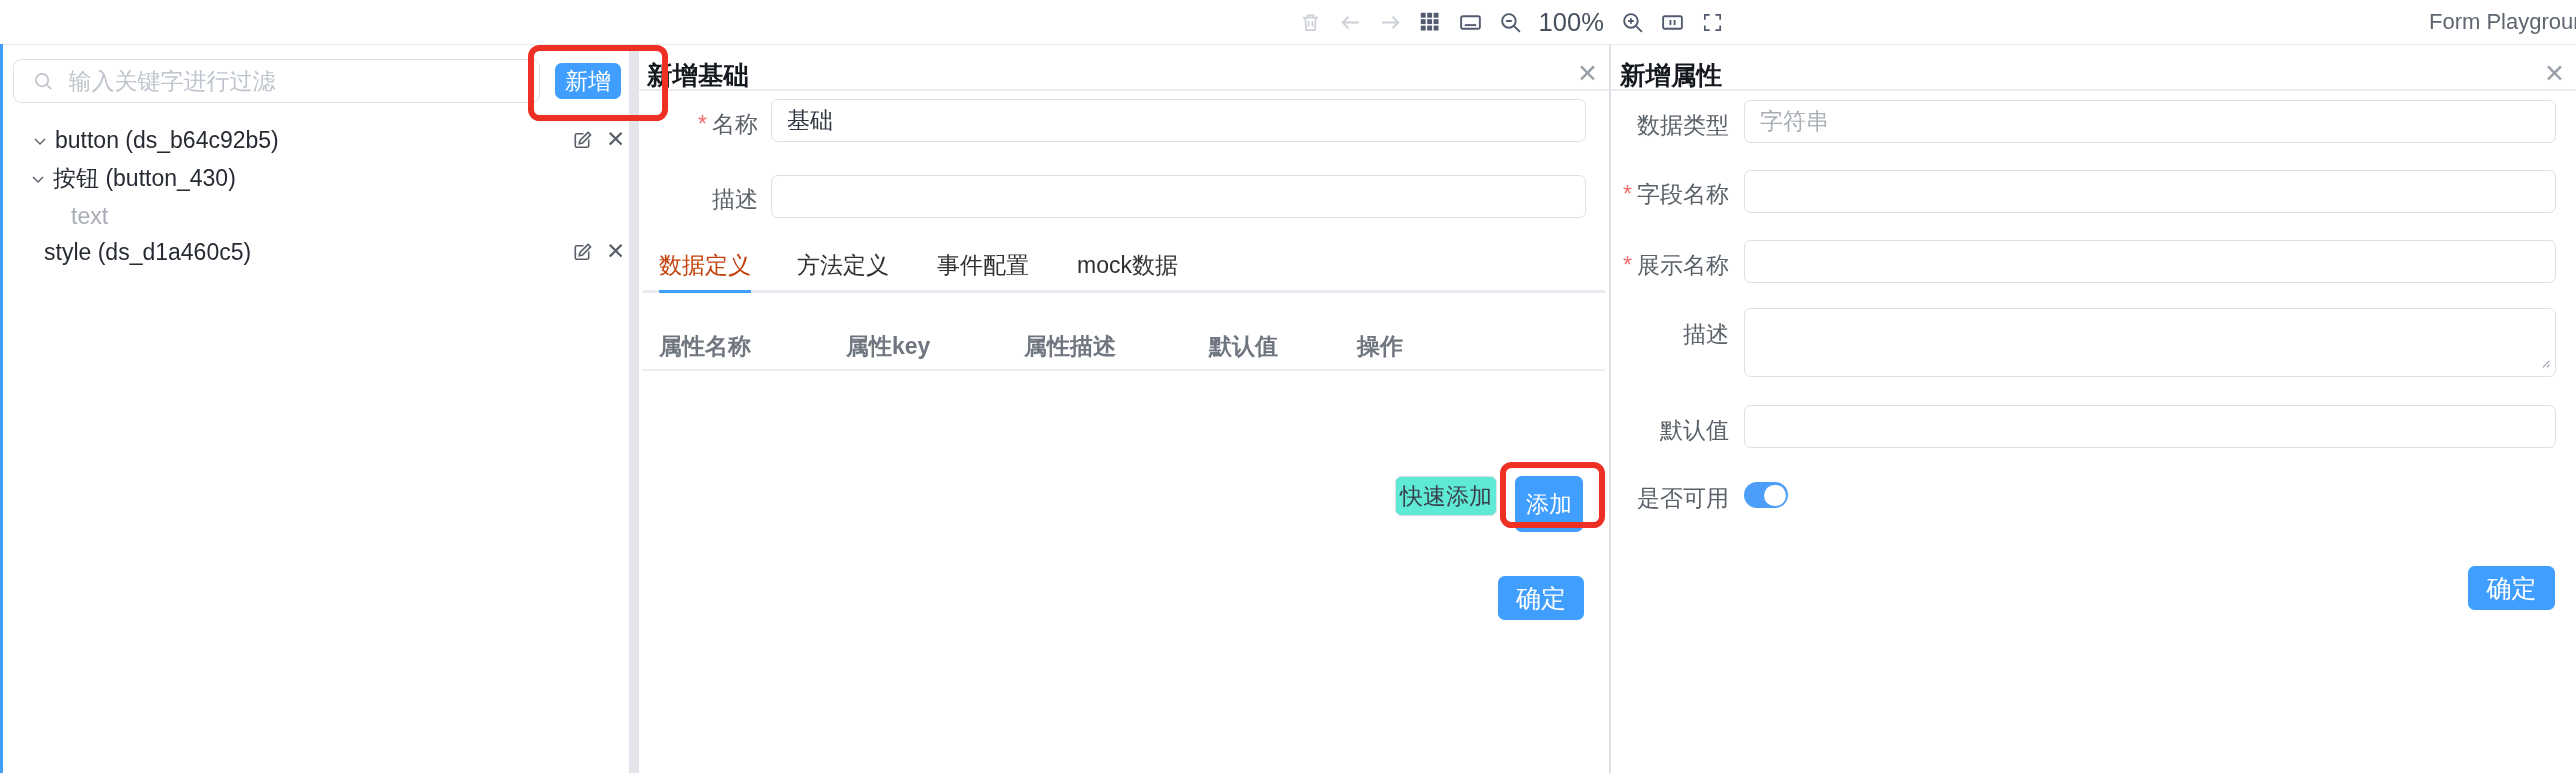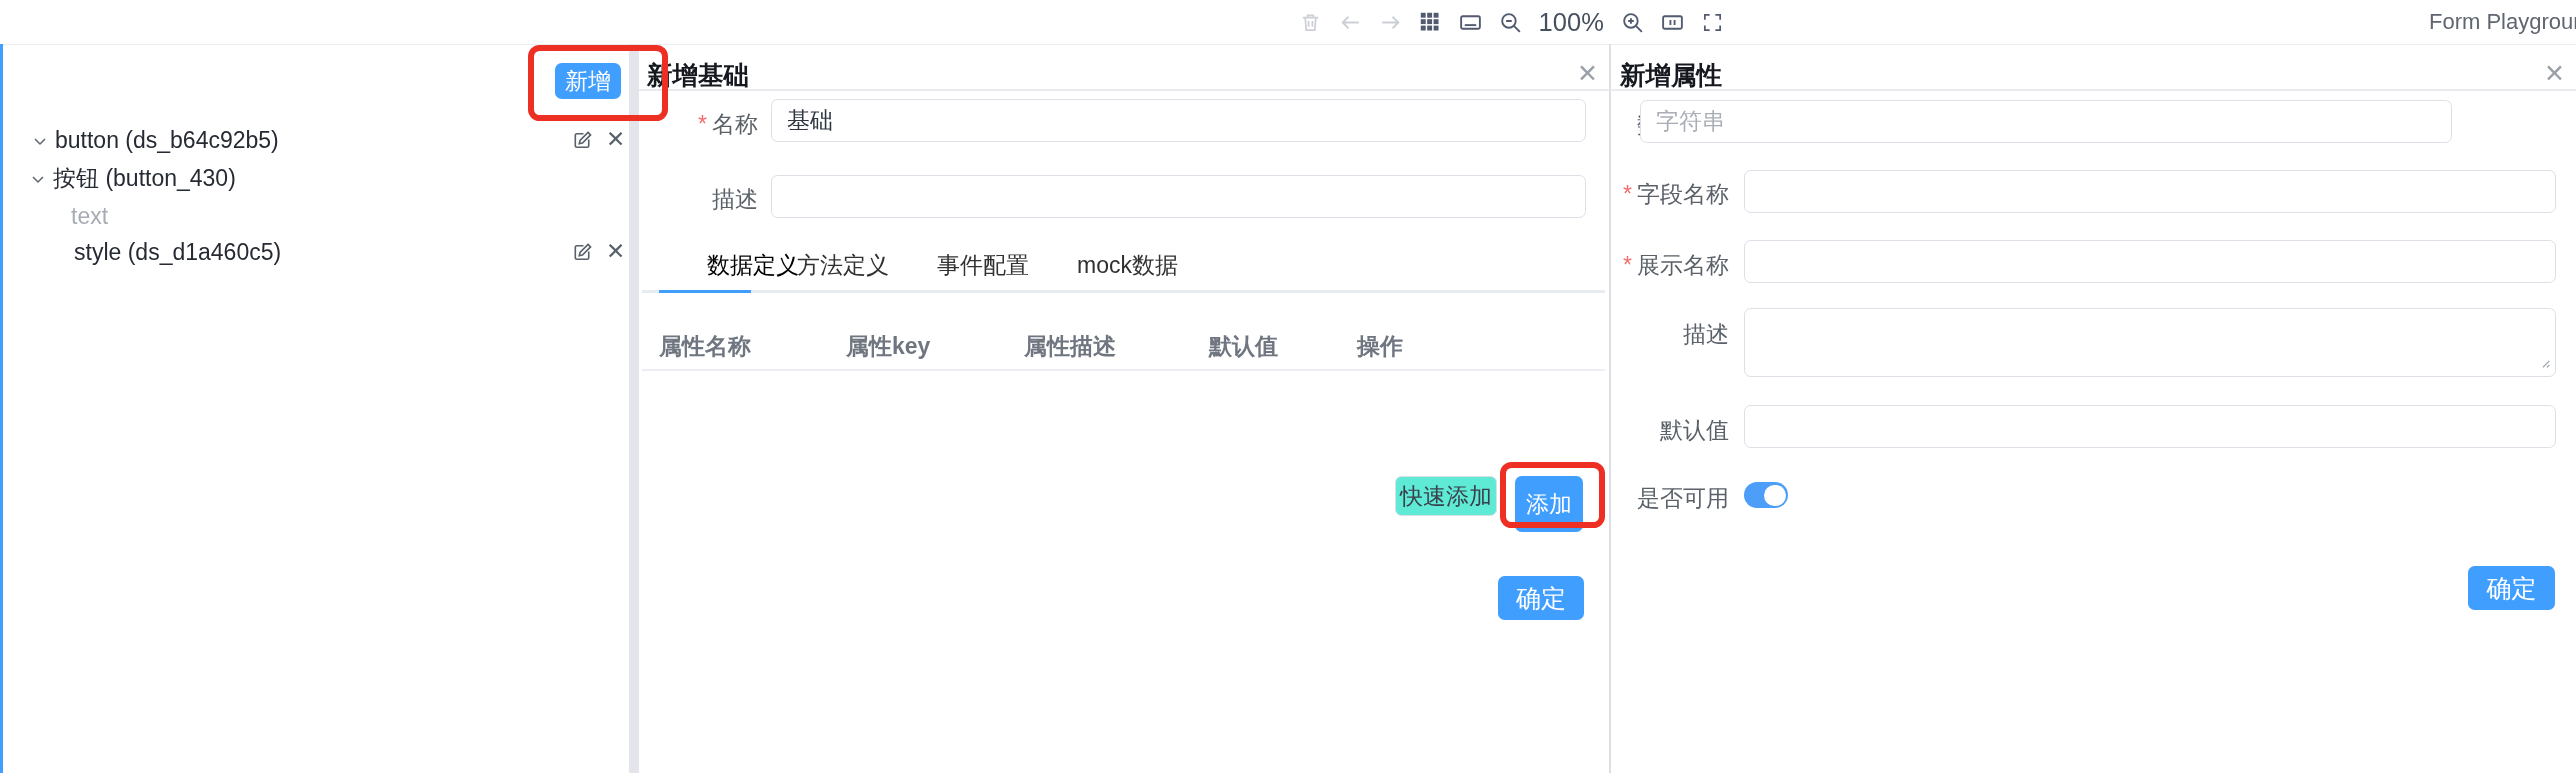--- a/index.html
+++ b/index.html
@@ -43,21 +43,21 @@
   .close-glyph{font-size:25px;color:#9aa0a8;line-height:1;cursor:pointer;}
   .fld-label{font-size:23px;color:#5a6168;text-align:right;display:flex;justify-content:flex-end;align-items:center;gap:5px;}
   .req{color:#f56c6c;font-size:23px;}
   .ipt{border:1.6px solid #dcdfe6;border-radius:6.6px;background:#fff;box-sizing:border-box;
        font-size:23px;color:#2f3642;padding:0 15px;outline:none;font-family:inherit;}
   .ipt.gray-value{color:#a9aeb6;}
   textarea.ipt{padding:8.2px 15px;resize:none;}
   .resize-grip{position:absolute;right:5px;bottom:5px;color:#9aa0a8;}
   
   .tab{font-size:23px;color:#303133;cursor:pointer;}
-  .tab.active{color:#000000;margin-left:48px;}
+  .tab.active{color:#c2410c;}
   .tab-track{background:#e8ebf0;height:3.3px;}
   .tab-active-bar{background:#409eff;height:3.3px;}
   .th{font-size:23px;font-weight:bold;color:#6f7680;}
   .empty-text{font-size:23px;color:#989da6;text-align:center;}
   
   .toggle{width:44px;height:26px;border-radius:13px;background:#4c9ef8;position:absolute;cursor:pointer;}
   .toggle .knob{position:absolute;right:2.5px;top:2.5px;width:21.4px;height:21.4px;border-radius:50%;background:#fff;}
 </style>
 </head>
 <body>
@@ -122,20 +122,29 @@
     <span class="tool">
       <svg width="23" height="23" viewBox="0 0 24 24" fill="none" stroke="currentColor" stroke-width="1.8">
           <path d="M4 9V4h5M15 4h5v5M20 15v5h-5M9 20H4v-5"></path>
         </svg>
     </span>
   </div>
   <div class="abs app-title">Form Playground F</div>
 
   <div class="abs accent-border"></div>
 
+  <div class="abs search-box">
+    <span style="display:flex;color:#c0c4cc;">
+      <svg width="23" height="23" viewBox="0 0 24 24" fill="none" stroke="currentColor" stroke-width="1.8">
+          <circle cx="10.5" cy="10.5" r="6.5"></circle>
+          <path d="M15.5 15.5 20 20"></path>
+        </svg>
+    </span>
+    <input placeholder="输入关键字进行过滤" style="">
+  </div>
 
   <div class="abs btn btn-primary" style="left:555px;top:63px;width:66px;height:36px;">新增</div>
 
   <div class="abs anno" style="left:528px;top:45px;width:140px;height:76px;"></div>
 
   <div class="abs tree-row" style="left:0;top:123px;width:629px;margin-left:20px;">
     <span class="caret" style="margin-left:10px;">
       <svg width="20" height="20" viewBox="0 0 24 24" fill="none" stroke="currentColor" stroke-width="1.8">
           <path d="M6 9.5 12 15.5 18 9.5"></path>
         </svg>
@@ -156,21 +165,21 @@
           <path d="M6 9.5 12 15.5 18 9.5"></path>
         </svg>
     </span>
     <span style="margin-left:5px;">按钮 (button_430)</span>
   </div>
 
   <div class="abs tree-row" style="left:0;top:199px;width:629px;">
     <span class="muted" style="margin-left:71px;">text</span>
   </div>
 
-  <div class="abs tree-row" style="left:0;top:235px;width:629px;padding-left:30px;">
+  <div class="abs tree-row" style="left:0;top:235px;width:629px;">
     <span style="margin-left:44px;">style (ds_d1a460c5)</span>
   </div>
   <span class="abs row-icon" style="left:570px;top:240px;">
     <svg width="23" height="23" viewBox="0 0 24 24" fill="none" stroke="currentColor" stroke-width="1.7">
         <path d="M13 5H6a1.5 1.5 0 0 0-1.5 1.5v11A1.5 1.5 0 0 0 6 19h11a1.5 1.5 0 0 0 1.5-1.5V11"></path>
         <path d="M17.8 3.6l2.6 2.6L12 14.6l-3.4.8.8-3.4z"></path>
       </svg>
   </span>
   <span class="abs x-glyph" style="left:606px;top:240px;">✕</span>
 
@@ -213,21 +222,21 @@
 
   <div class="abs vdivider"></div>
 
   <div class="abs dlg-title" style="left:1620px;top:58px;">新增属性</div>
   <span class="abs close-glyph" style="left:2544px;top:61px;">✕</span>
   <div class="abs hdr-line" style="left:1610px;top:89px;width:966px;"></div>
 
   <div class="abs fld-label" style="left:1610px;top:110px;width:119px;">
     <span>数据类型</span>
   </div>
-  <input class="abs ipt gray-value" style="left: 1640px; top: 100px; width: 812px; height: 43px;" value="字符串">
+  <input class="abs ipt gray-value" style="left: 1744px; top: 100px; width: 812px; height: 43px;" value="字符串">
 
   <div class="abs fld-label" style="left:1610px;top:179px;width:119px;">
     <span class="req">*</span>
     <span>字段名称</span>
   </div>
   <input class="abs ipt" style="left: 1744px; top: 170px; width: 812px; height: 43px;">
 
   <div class="abs fld-label" style="left:1610px;top:250px;width:119px;">
     <span class="req">*</span>
     <span>展示名称</span>

